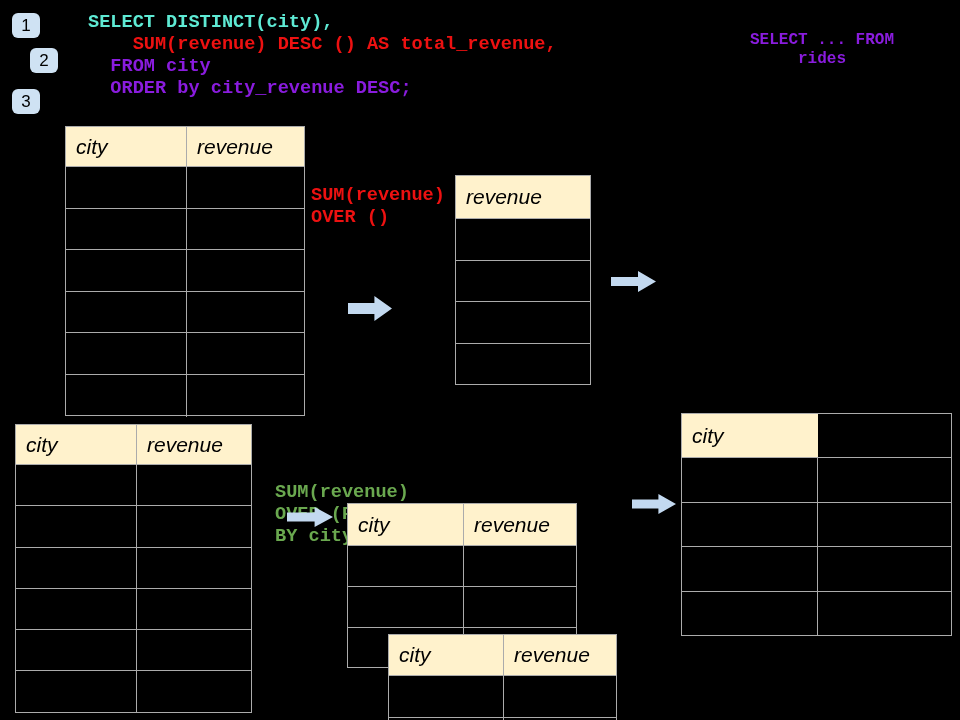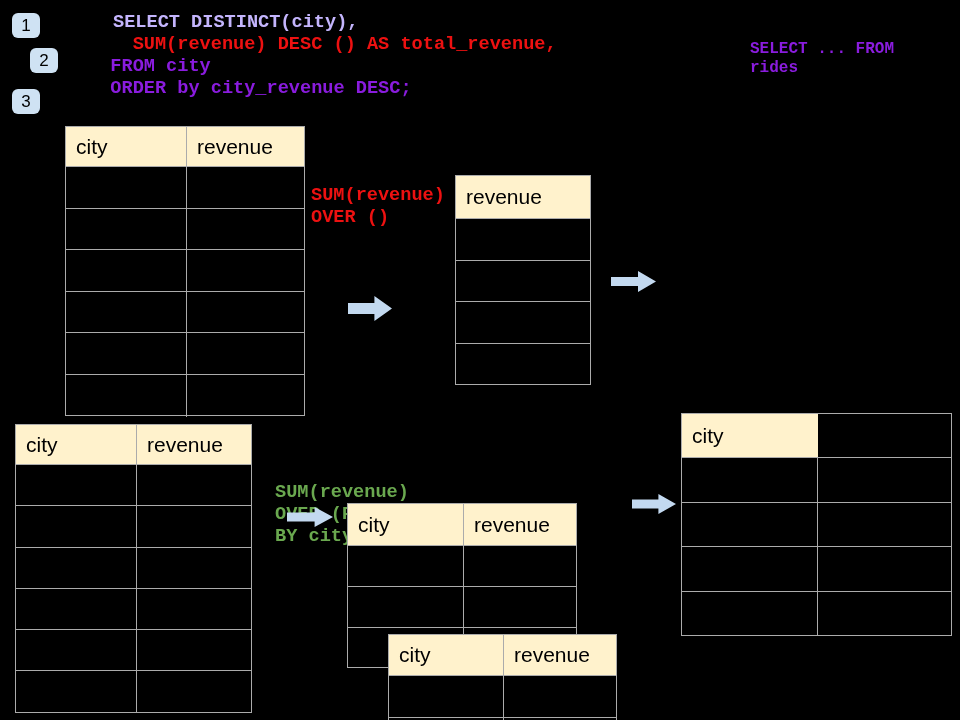--- a/index.html
+++ b/index.html
@@ -14,37 +14,37 @@
     color:#000;font-size:17px;
   }
   
   .code{
     position:absolute;left:88px;top:12px;
     font-family:"Liberation Mono","DejaVu Sans Mono",monospace;
     font-weight:bold;font-size:18.6px;line-height:22px;
   }
   .code-line{white-space:pre;}
   .note{
-    position:absolute;left:750px;top:40px;
+    position:absolute;left:750px;top:31px;
     font-family:"Liberation Mono","DejaVu Sans Mono",monospace;
-    font-weight:bold;font-size:16px;line-height:19px;white-space:pre-line;
+    font-weight:bold;font-size:16px;line-height:19px;white-space:pre-line;text-align:center;
   }
   .fn-label{
     position:absolute;
     font-family:"Liberation Mono","DejaVu Sans Mono",monospace;
     font-weight:bold;font-size:18.6px;line-height:22px;white-space:pre-line;margin-top:46px;
   }
   .lbl-total{left:311px;top:139px;}
   .lbl-partition{left:275px;top:436px;}
   
   .tbl{
     position:absolute;background:#000;border:1px solid #ababab;
     box-sizing:border-box;
   }
-  .thead{display:flex;border-bottom:1px solid #ababab;box-sizing:border-box;}
+  .thead{display:flex;border-bottom:1px solid #ababab;box-sizing:border-box;font-style:italic;}
   .th{
     display:flex;align-items:center;box-sizing:border-box;
     padding-left:10px;color:#000;font-size:21px;
     border-right:1px solid #ababab;overflow:hidden;
   }
   .th:last-child{border-right:none;}
   .th.grow{flex:1;}
   .tr{display:flex;border-bottom:1px solid #ababab;box-sizing:border-box;}
   .tr:last-child{border-bottom:none;}
   .td{box-sizing:border-box;border-right:1px solid #ababab;height:100%;}
@@ -75,21 +75,21 @@
 </head>
 <body>
 
 <div class="canvas">
 
   <div class="badge" style="left: 12px; top: 13px; background: rgb(207, 226, 243);">1</div>
   <div class="badge" style="left: 30px; top: 48px; background: rgb(207, 226, 243);">2</div>
   <div class="badge" style="left: 12px; top: 89px; background: rgb(207, 226, 243);">3</div>
 
   <div class="code">
-    <div class="code-line" style="color: #c4b5fd; margin-left: 25px;">SELECT DISTINCT(city),</div>
+    <div class="code-line" style="color: #5eead4;">SELECT DISTINCT(city),</div>
     <div class="code-line" style="color: rgb(237, 17, 17);">    SUM(revenue) DESC () AS total_revenue,</div>
     <div class="code-line" style="color: rgb(138, 28, 222);">  FROM city</div>
     <div class="code-line" style="color: rgb(138, 28, 222);">  ORDER by city_revenue DESC;</div>
   </div>
 
   <div class="note" style="color: rgb(138, 28, 222);">SELECT ... FROM
 rides</div>
 
   <div class="fn-label lbl-total" style="color: rgb(237, 17, 17);">SUM(revenue)
 OVER ()</div>

